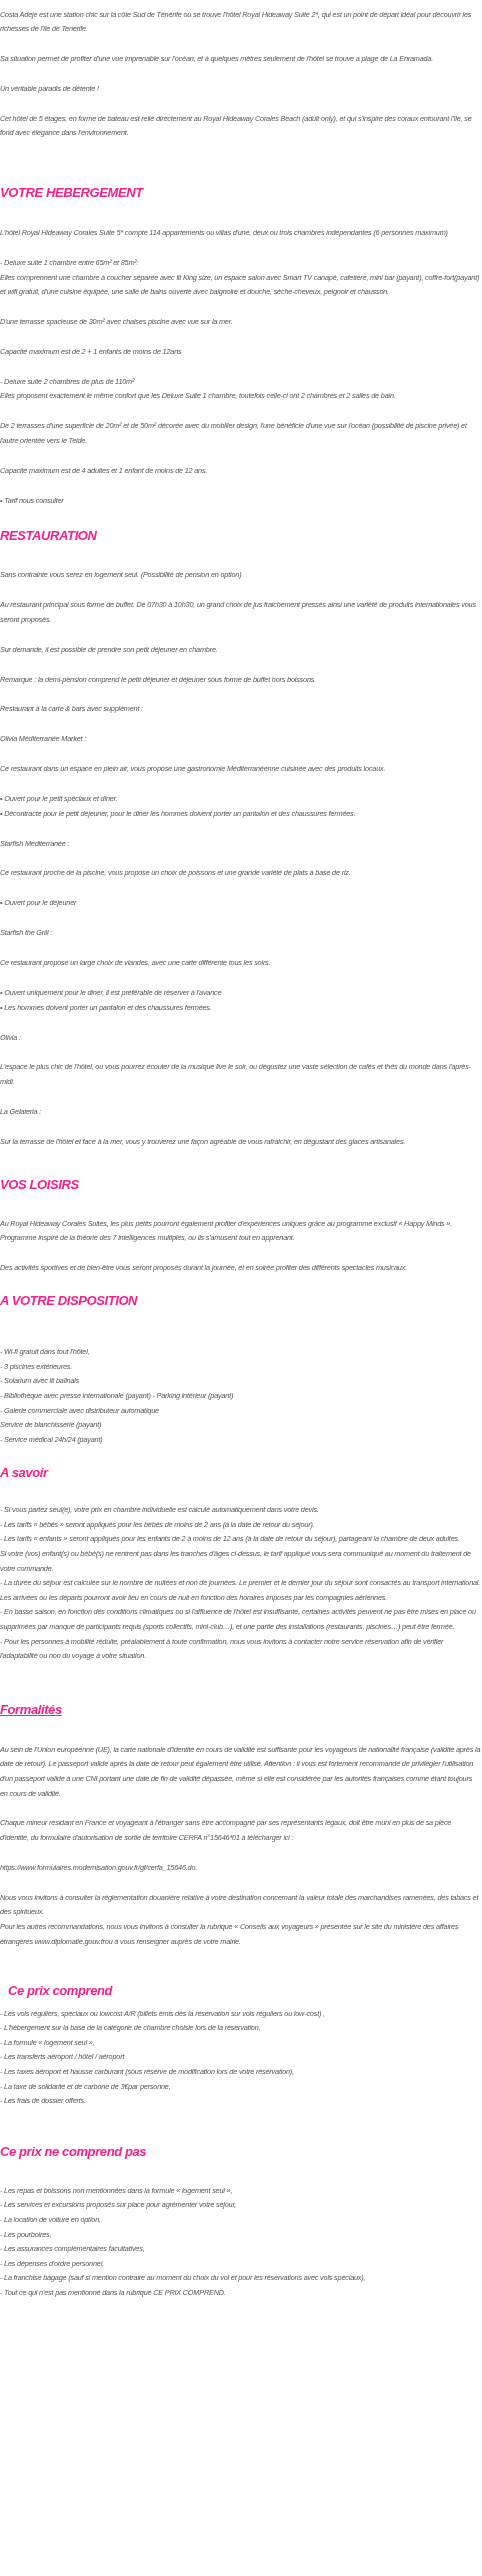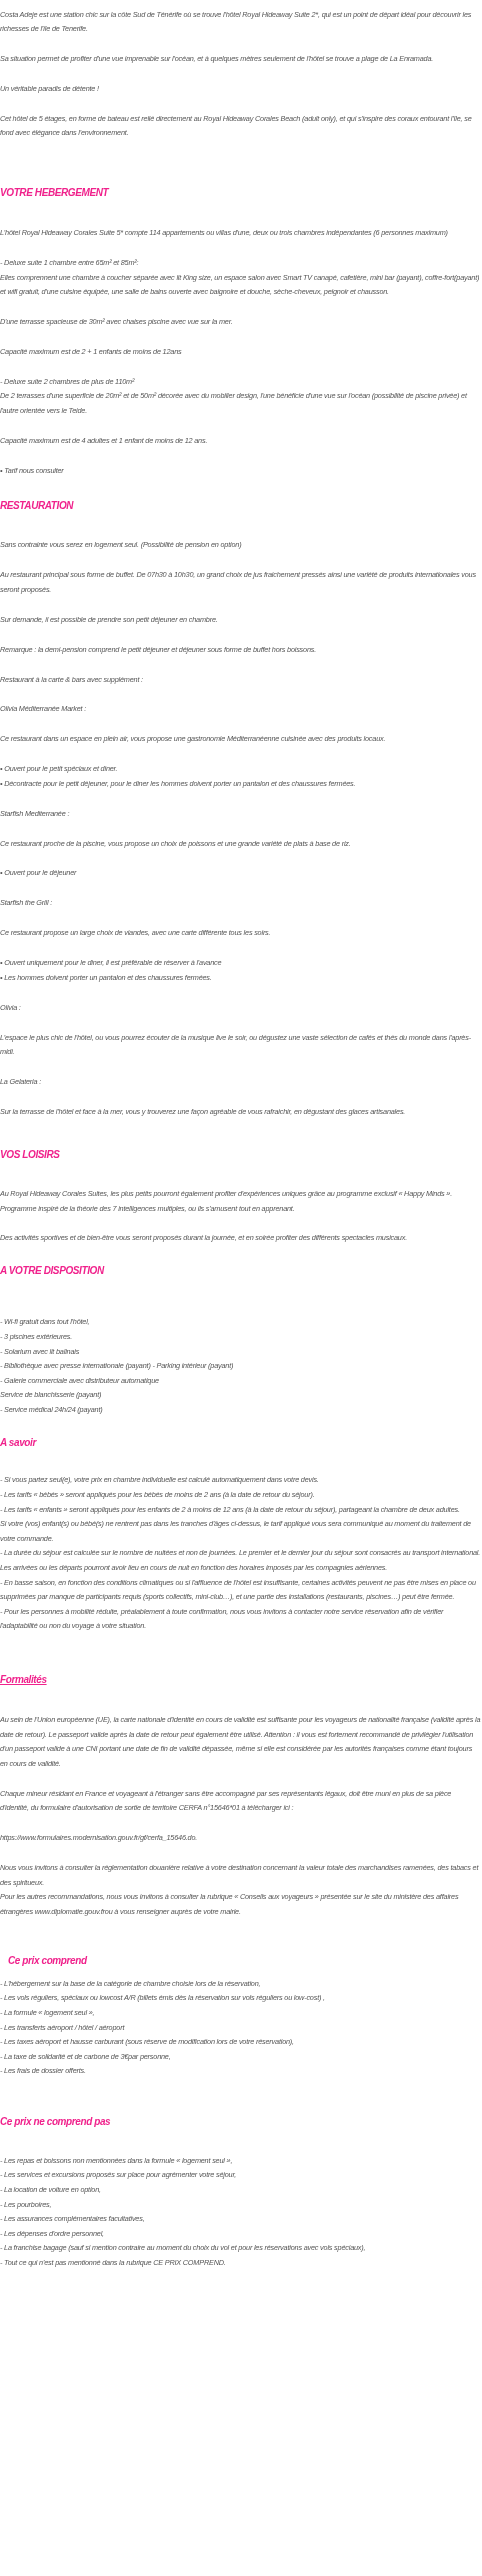--- a/index.html
+++ b/index.html
@@ -12,21 +12,21 @@
     line-height: 14.6px;
   }
   .page { padding: 7.6px 1.3px 12.7px 0; }
   p { margin: 0 0 15.3px 0; letter-spacing: -0.2px; }
   p.tight { margin-bottom: 0; }
   h2 {
     color: #f0228c;
     font-family: "Liberation Sans", sans-serif;
     font-style: italic;
     font-weight: bold;
-    font-size: 10px;
+    font-size: 13px;
     letter-spacing: -0.4px;
     margin: 0;
     line-height: 19px;
   }
   .h-hebergement { margin-top: 42px; margin-bottom: 24px; }
   .h-restauration { margin-top: 18px; margin-bottom: 23px; }
   .h-loisirs { margin-top: 25.5px; margin-bottom: 23px; }
   .h-dispo { margin-top: 6.4px; margin-bottom: 35px; }
   .h-savoir { margin-top: 11.5px; margin-bottom: 21.6px; }
   .h-formalites { margin-top: 36px; margin-bottom: 24px; }
@@ -50,20 +50,21 @@
   </section>
 
   <section>
     <h2 class="h-hebergement" style="color: rgb(240, 34, 140);">VOTRE HEBERGEMENT</h2>
     <p>L'hôtel Royal Hideaway Corales Suite 5* compte 114 appartements ou villas d'une, deux ou trois chambres indépendantes (6 personnes maximum)</p>
     <p class="tight">- Deluxe suite 1 chambre entre 65m² et 85m²:</p>
     <p>Elles comprennent une chambre à coucher séparée avec lit King size, un espace salon avec Smart TV canapé, cafetière, mini bar (payant), coffre-fort(payant) et wifi gratuit, d'une cuisine équipée, une salle de bains ouverte avec baignoire et douche, sèche-cheveux, peignoir et chausson.</p>
     <p>D'une terrasse spacieuse de 30m² avec chaises piscine avec vue sur la mer.</p>
     <p>Capacité maximum est de 2 + 1 enfants de moins de 12ans</p>
     <p class="tight">- Deluxe suite 2 chambres de plus de 110m²</p>
+    <p>Elles proposent exactement le même confort que les Deluxe Suite 1 chambre, toutefois celle-ci ont 2 chambres et 2 salles de bain.</p>
     <p>De 2 terrasses d'une superficie de 20m² et de 50m² décorée avec du mobilier design, l'une bénéficie d'une vue sur l'océan (possibilité de piscine privée) et l'autre orientée vers le Teide.</p>
     <p>Capacité maximum est de 4 adultes et 1 enfant de moins de 12 ans.</p>
     <ul class="lines">
       <li class="bullet">Tarif nous consulter</li>
     </ul>
   </section>
 
   <section>
     <h2 class="h-restauration" style="color: rgb(240, 34, 140);">RESTAURATION</h2>
     <p>Sans contrainte vous serez en logement seul. (Possibilité de pension en option)</p>
@@ -136,22 +137,22 @@
     <p>Au sein de l'Union européenne (UE), la carte nationale d'identité en cours de validité est suffisante pour les voyageurs de nationalité française (validité après la date de retour). Le passeport valide après la date de retour peut également être utilisé. Attention : il vous est fortement recommandé de privilégier l'utilisation d'un passeport valide à une CNI portant une date de fin de validité dépassée, même si elle est considérée par les autorités françaises comme étant toujours en cours de validité.</p>
     <p>Chaque mineur résidant en France et voyageant à l'étranger sans être accompagné par ses représentants légaux, doit être muni en plus de sa pièce d'identité, du formulaire d'autorisation de sortie de territoire CERFA n°15646*01 à télécharger ici :</p>
     <p><a class="link">https://www.formulaires.modernisation.gouv.fr/gf/cerfa_15646.do.</a></p>
     <p class="tight">Nous vous invitons à consulter la réglementation douanière relative à votre destination concernant la valeur totale des marchandises ramenées, des tabacs et des spiritueux.</p>
     <p>Pour les autres recommandations, nous vous invitons à consulter la rubrique « Conseils aux voyageurs » présentée sur le site du ministère des affaires étrangères www.diplomatie.gouv.frou à vous renseigner auprès de votre mairie.</p>
   </section>
 
   <section>
     <h2 class="h-comprend" style="color: rgb(240, 34, 140); padding-left: 8px;">Ce prix comprend</h2>
     <ul class="lines">
+      <li>- Les vols réguliers, spéciaux ou lowcost A/R (billets émis dès la réservation sur vols réguliers ou low-cost) ,</li>
       <li>- L'hébergement sur la base de la catégorie de chambre choisie lors de la réservation,</li>
-      <li>- Les vols réguliers, spéciaux ou lowcost A/R (billets émis dès la réservation sur vols réguliers ou low-cost) ,</li>
       <li>- La formule « logement seul »,</li>
       <li>- Les transferts aéroport / hôtel / aéroport</li>
       <li>- Les taxes aéroport et hausse carburant (sous réserve de modification lors de votre réservation),</li>
       <li>- La taxe de solidarité et de carbone de 3€par personne,</li>
       <li>- Les frais de dossier offerts.</li>
     </ul>
   </section>
 
   <section>
     <h2 class="h-nonc" style="color: rgb(240, 34, 140);">Ce prix ne comprend pas</h2>

